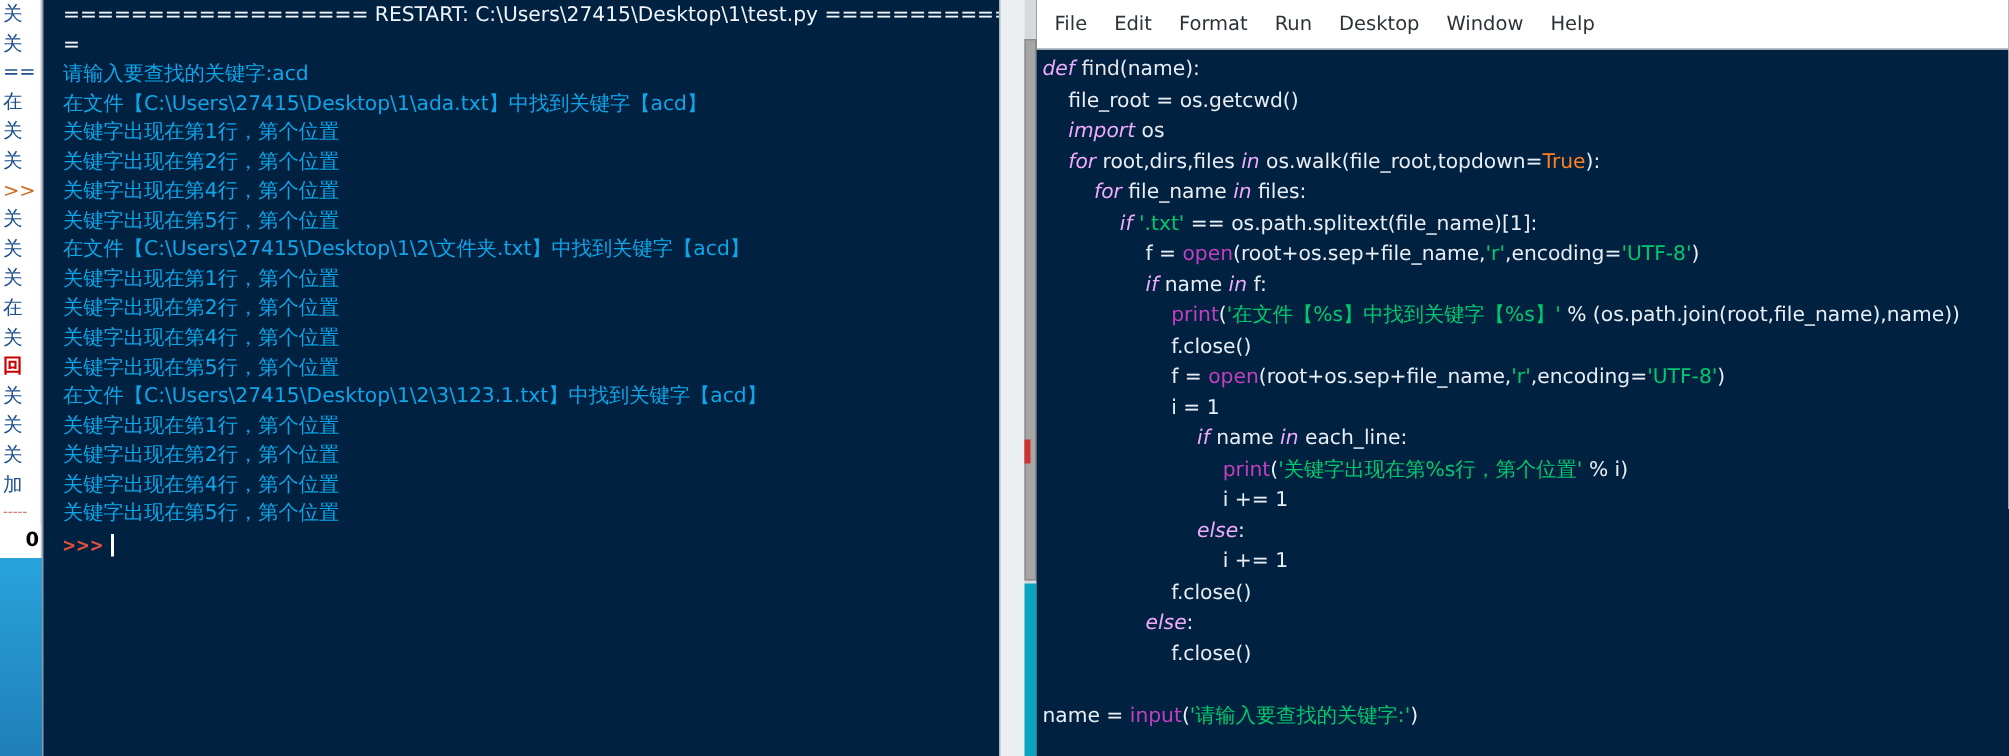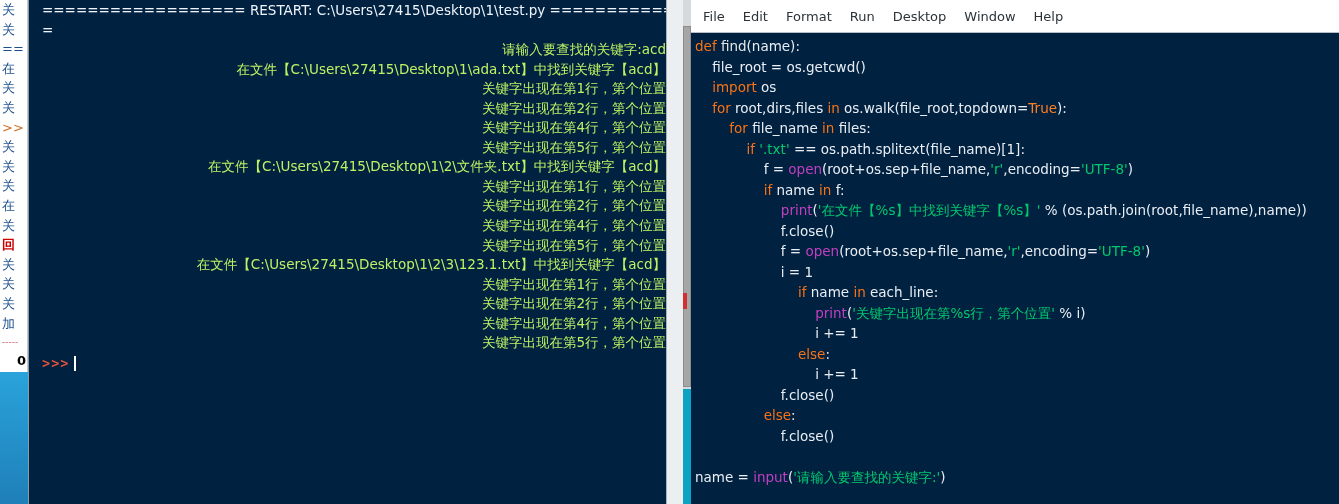--- a/index.html
+++ b/index.html
@@ -61,21 +61,21 @@
     padding: 1px 0 0 13px;
   }
   .sline {
     font-family: "DejaVu Sans", "Liberation Sans", sans-serif;
     font-size: 13.5px;
     line-height: 19.55px;
     white-space: pre;
     color: #b9d6f2;
   }
   .sline.restart { color: #eef4fa; }
-  .sline.out     { color: #bef264; text-align: right; }
+  .sline.out     { color: #0ea5e9; }
   .prompt-line { line-height: 19.55px; }
   .prompt {
     font-family: "DejaVu Sans Mono", "Liberation Mono", monospace;
     font-size: 13.5px; color: #e0523c; font-weight: bold; letter-spacing: 1px;
   }
   .caret {
     display:inline-block; width:2px; height:15px;
     background:#ffffff; vertical-align:-3px; margin-left:5px;
   }
 
@@ -131,21 +131,21 @@
     padding: 3px 0 0 4px;
   }
   .cline {
     font-family:"DejaVu Sans","Liberation Sans",sans-serif;
     font-size:13.5px;
     line-height:20.5px;
     white-space:pre;
     color:#e8eef4;
     height:20.5px;
   }
-  .kw   { color:#f97316; }        
+  .kw   { color:#f0abfc;font-style:italic; }        
   .fn   { color:#e5e5e5; }        
   .bi   { color:#c040c0; }        
   .str  { color:#00c86e; }
   .num  { color:#ff7f24; }
 </style>
 </head>
 <body>
 
 <div id="screen">
 

